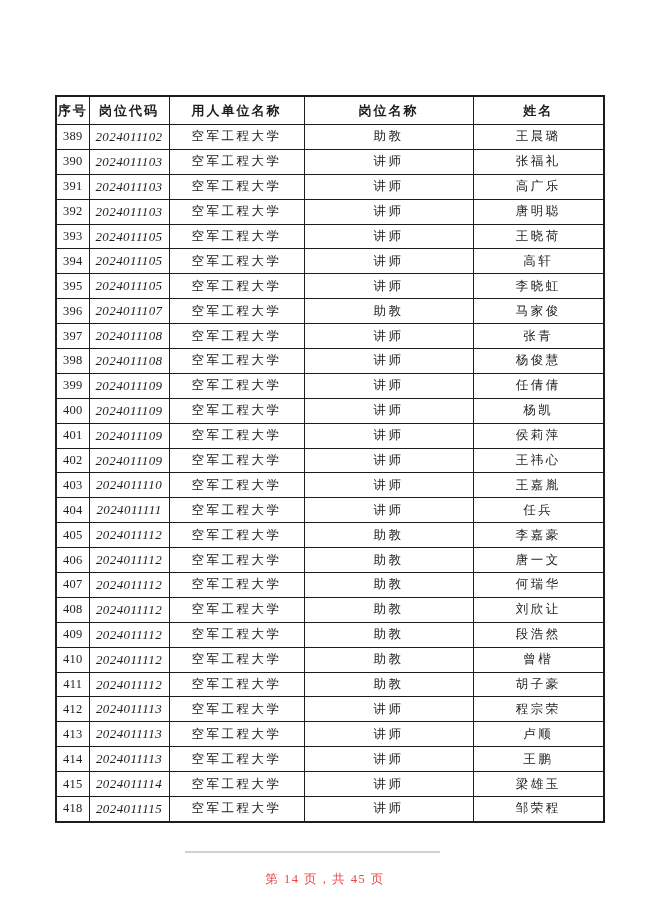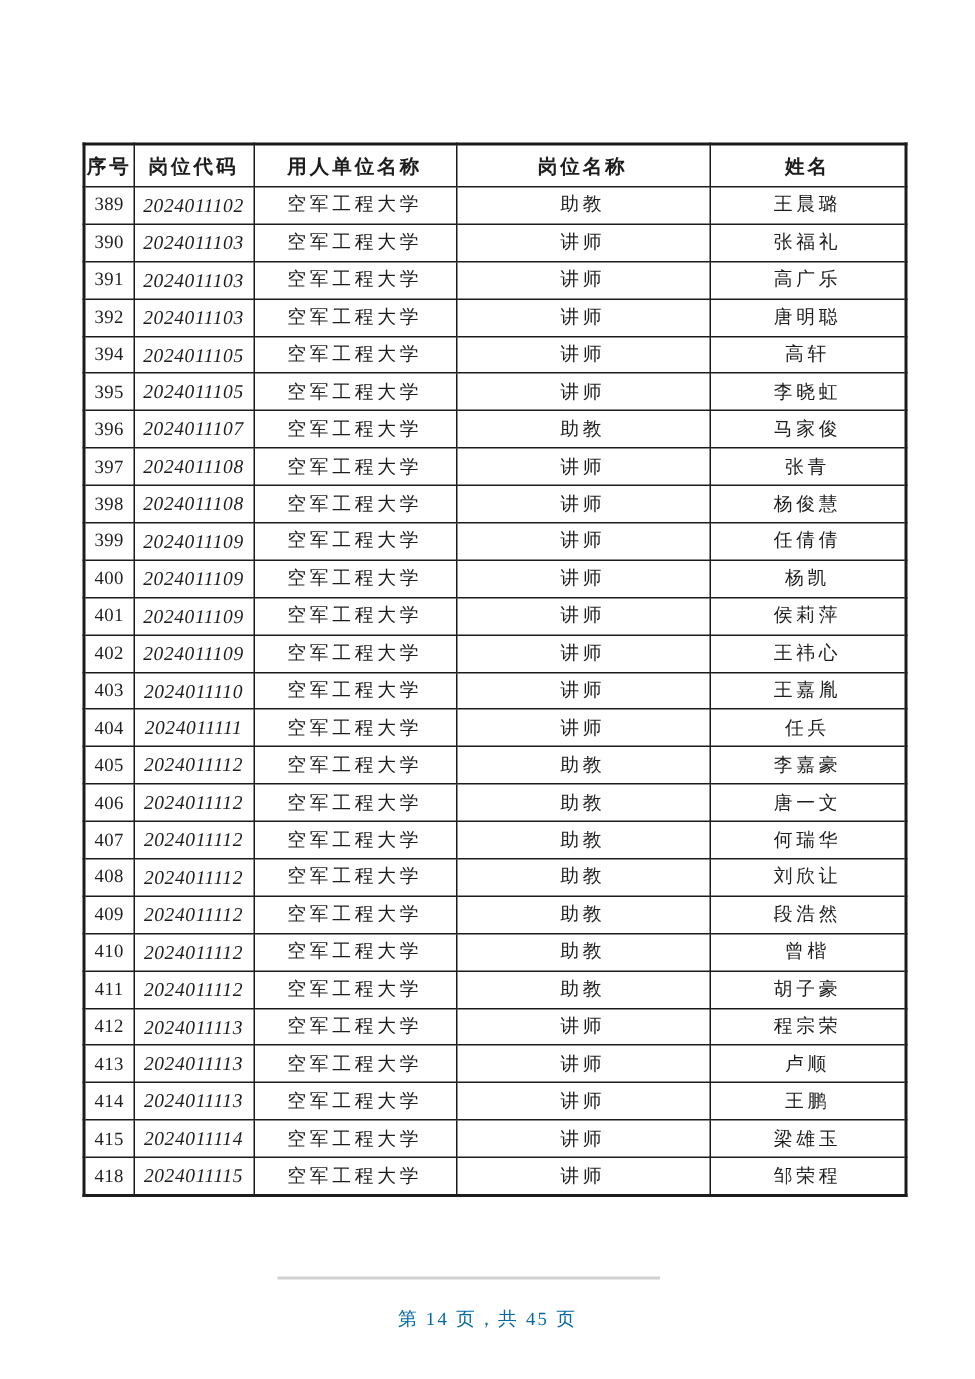--- a/index.html
+++ b/index.html
@@ -66,21 +66,21 @@
     background: rgba(140,140,140,0.40);
   }
   .footer {
     position: absolute;
     left: 0;
     top: 871px;
     width: 650px;
     text-align: center;
     font-size: 12.5px;
     letter-spacing: 1.5px;
-    color: #0369a1;
+    color: #ef4444;
   }
 </style>
 </head>
 <body>
 
 <div class="page">
 
   <table class="roster">
     <colgroup>
       <col class="c-seq">
@@ -121,20 +121,27 @@
           <td class="cell-name">高广乐</td>
         </tr>
         <tr>
           <td class="cell-seq">392</td>
           <td class="cell-code">2024011103</td>
           <td class="cell-employer">空军工程大学</td>
           <td class="cell-position">讲师</td>
           <td class="cell-name">唐明聪</td>
         </tr>
         <tr>
+          <td class="cell-seq">393</td>
+          <td class="cell-code">2024011105</td>
+          <td class="cell-employer">空军工程大学</td>
+          <td class="cell-position">讲师</td>
+          <td class="cell-name">王晓荷</td>
+        </tr>
+        <tr>
           <td class="cell-seq">394</td>
           <td class="cell-code">2024011105</td>
           <td class="cell-employer">空军工程大学</td>
           <td class="cell-position">讲师</td>
           <td class="cell-name">高轩</td>
         </tr>
         <tr>
           <td class="cell-seq">395</td>
           <td class="cell-code">2024011105</td>
           <td class="cell-employer">空军工程大学</td>

